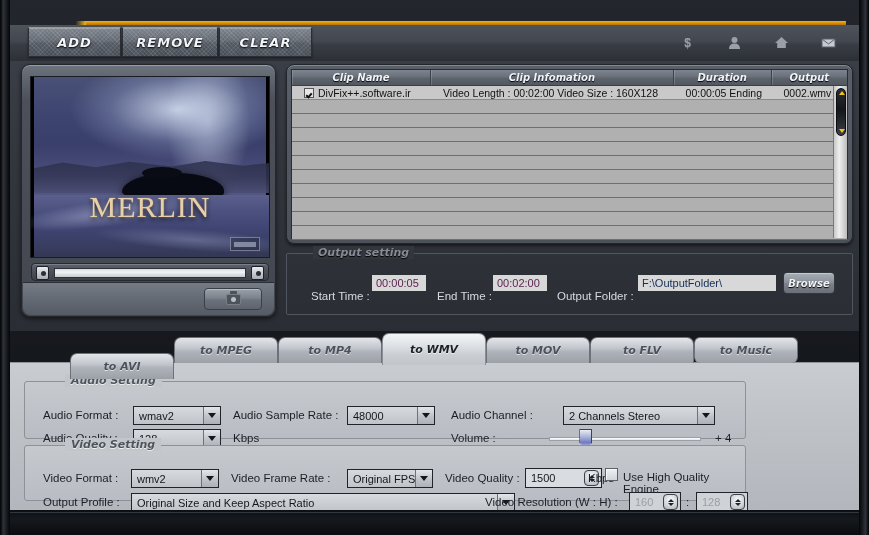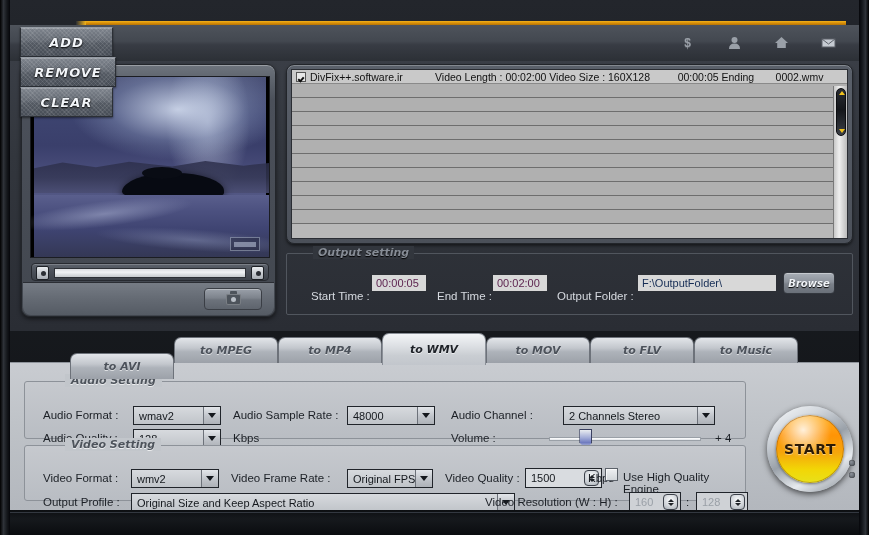--- a/index.html
+++ b/index.html
@@ -73,21 +73,21 @@
     content:"";position:absolute;left:-10px;top:0;width:10px;height:4px;
     background:linear-gradient(90deg,#2b2f35,#f3b31b);
   }
 
   
   #toolbar{
     position:absolute; left:10px; top:25px; width:849px; height:36px;
     background:linear-gradient(180deg,#4e535b 0%,#434850 45%,#383c44 55%,#2c3036 100%);
     z-index:20;
   }
-  .tabbtns{ position:absolute; left:10px; top:2px; display:flex;flex-direction:column;}
+  .tabbtns{ position:absolute; left:18px; top:2px; display:flex;}
   .tbtn{
     width:93px; height:30px; margin-right:1px; position:relative;
     background:
       repeating-linear-gradient(45deg,rgba(255,255,255,.09) 0 1px,rgba(0,0,0,0) 1px 3px),
       repeating-linear-gradient(-45deg,rgba(255,255,255,.07) 0 1px,rgba(0,0,0,0) 1px 3px),
       linear-gradient(180deg,#7d838c 0%,#646a73 45%,#545a63 55%,#474d56 100%);
     border:1px solid #2b2f35;
     border-top-color:#969ca5;
     display:flex; align-items:center; justify-content:center;
     box-shadow:inset 0 1px 0 rgba(255,255,255,.22), 0 1px 2px rgba(0,0,0,.5);
@@ -240,21 +240,21 @@
     display:flex;align-items:center;justify-content:center;
     font-family:"DejaVu Sans", sans-serif;
     font-style:italic; font-weight:bold; font-size:10px;
     color:#f0f3f7; text-shadow:0 1px 1px #000;
     border-right:1px solid #3d424a;
     box-shadow:inset 1px 0 0 rgba(255,255,255,.16);
   }
   .c-name{ width:142px;} .c-info{ width:248px;} .c-dur{ width:100px;} .c-out{ width:77px; border-right:none !important;}
   .lst-row{ display:flex; height:14px; border-bottom:1px solid #6e6e6e; background:#b0b0b0;}
   .lst-row.first{ background:#c9c9c9; border-bottom:1px solid #8a8a8a;}
-  .lst-row .cell{ display:flex; align-items:center; font-size:10.5px; color:#111; padding-left:4px; overflow:hidden; white-space:nowrap;}
+  .lst-row .cell{ display:flex; align-items:center; font-size:10.5px; color:#111; padding-left:12px; overflow:hidden; white-space:nowrap;}
   .chk{
     width:10px;height:10px;background:#e7e7e7;border:1px solid #555;margin-right:4px;
     position:relative;flex:none;
   }
   .chk:after{
     content:"";position:absolute;left:1px;top:4px;width:4px;height:2px;
     border-left:2px solid #111;border-bottom:2px solid #111;
     transform:rotate(-48deg);
   }
   
@@ -477,37 +477,44 @@
   </div>
 
   <div id="body-panel">
 
     <div id="preview-shell">
       <div id="video-frame">
         <div class="vid-art">
           <div class="vid-hills"></div>
           <div class="vid-island"></div>
           <div class="vid-water"></div>
+          <div class="vid-title">MERLIN</div>
           <div class="vid-badge"></div>
         </div>
       </div>
       <div id="seekbar">
         <div class="seek-track"></div>
         <div class="seek-knob k1"></div>
         <div class="seek-knob k2"></div>
       </div>
       <div id="preview-bottom">
         <div id="snapshot-btn">
           <div class="cam-icon"></div>
         </div>
       </div>
     </div>
 
     <div id="list-shell">
       <div id="list-inner">
+        <div class="lst-head">
+          <div class="c-name">Clip Name</div>
+          <div class="c-info">Clip Infomation</div>
+          <div class="c-dur">Duration</div>
+          <div class="c-out">Output</div>
+        </div>
 
         <div class="lst-row first">
           <div class="cell c-name">
             <span class="chk"></span>
             <span>DivFix++.software.ir</span>
           </div>
           <div class="cell c-info">Video Length : 00:02:00  Video Size : 160X128</div>
           <div class="cell c-dur">00:00:05  Ending</div>
           <div class="cell c-out">0002.wmv</div>
         </div>
@@ -562,21 +569,21 @@
       </div>
       <div class="ftab active" style="left: 372px;">
         <span>to WMV</span>
       </div>
       <div class="ftab" style="left: 476px;">
         <span>to MOV</span>
       </div>
       <div class="ftab" style="left: 580px;">
         <span>to FLV</span>
       </div>
-      <div class="ftab" style="left: 684px;">
+      <div class="ftab" style="left: 684px; border-radius: 6px;">
         <span>to Music</span>
       </div>
     </div>
 
   <div id="settings-panel">
 
     <div class="sgroup" style="left:14px;top:18px;width:722px;height:58px;">
       <div class="sl">Audio Setting</div>
 
       <div class="slabel" style="position:absolute;left:18px;top:27px;">Audio Format :</div>
@@ -671,28 +678,19 @@
       <div class="slabel" style="position:absolute;left:661px;top:50px;">:</div>
       <div class="spin dim" style="position:absolute;left:671px;top:46px;width:52px;">
         <span>128</span>
         <span class="spinbtn">
             <i class="u"></i>
             <i class="d"></i>
           </span>
       </div>
     </div>
 
-    <div id="start-wrap">
-      <div id="start-ring"></div>
-      <div id="start-btn">
-        <span>START</span>
-      </div>
-      <span class="led l1"></span>
-      <span class="led l2"></span>
-      <span class="led l3"></span>
-    </div>
   </div>
 
   <div id="bottom-bar"></div>
 
   <div class="rail left"></div>
   <div class="rail right"></div>
 </div>
 
 </body></html>

